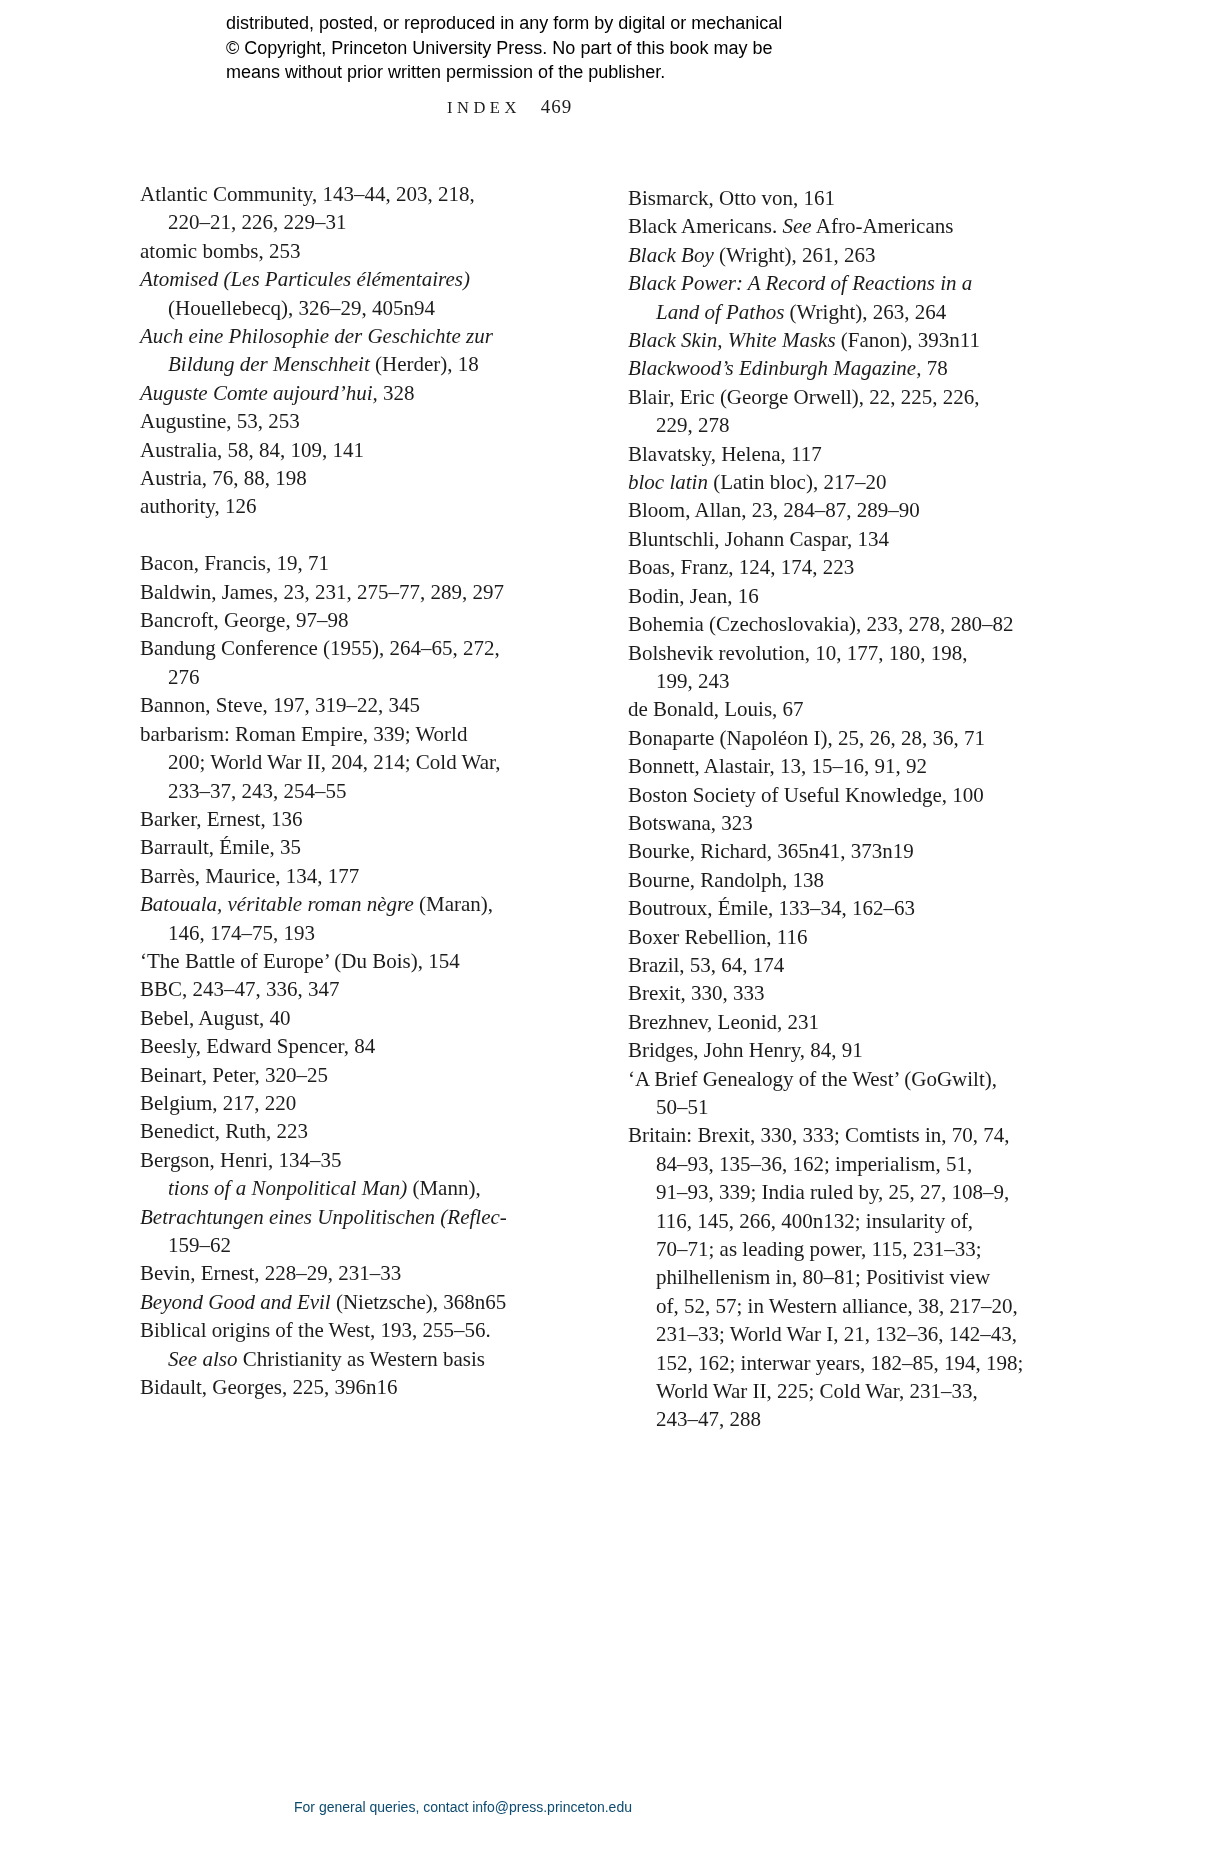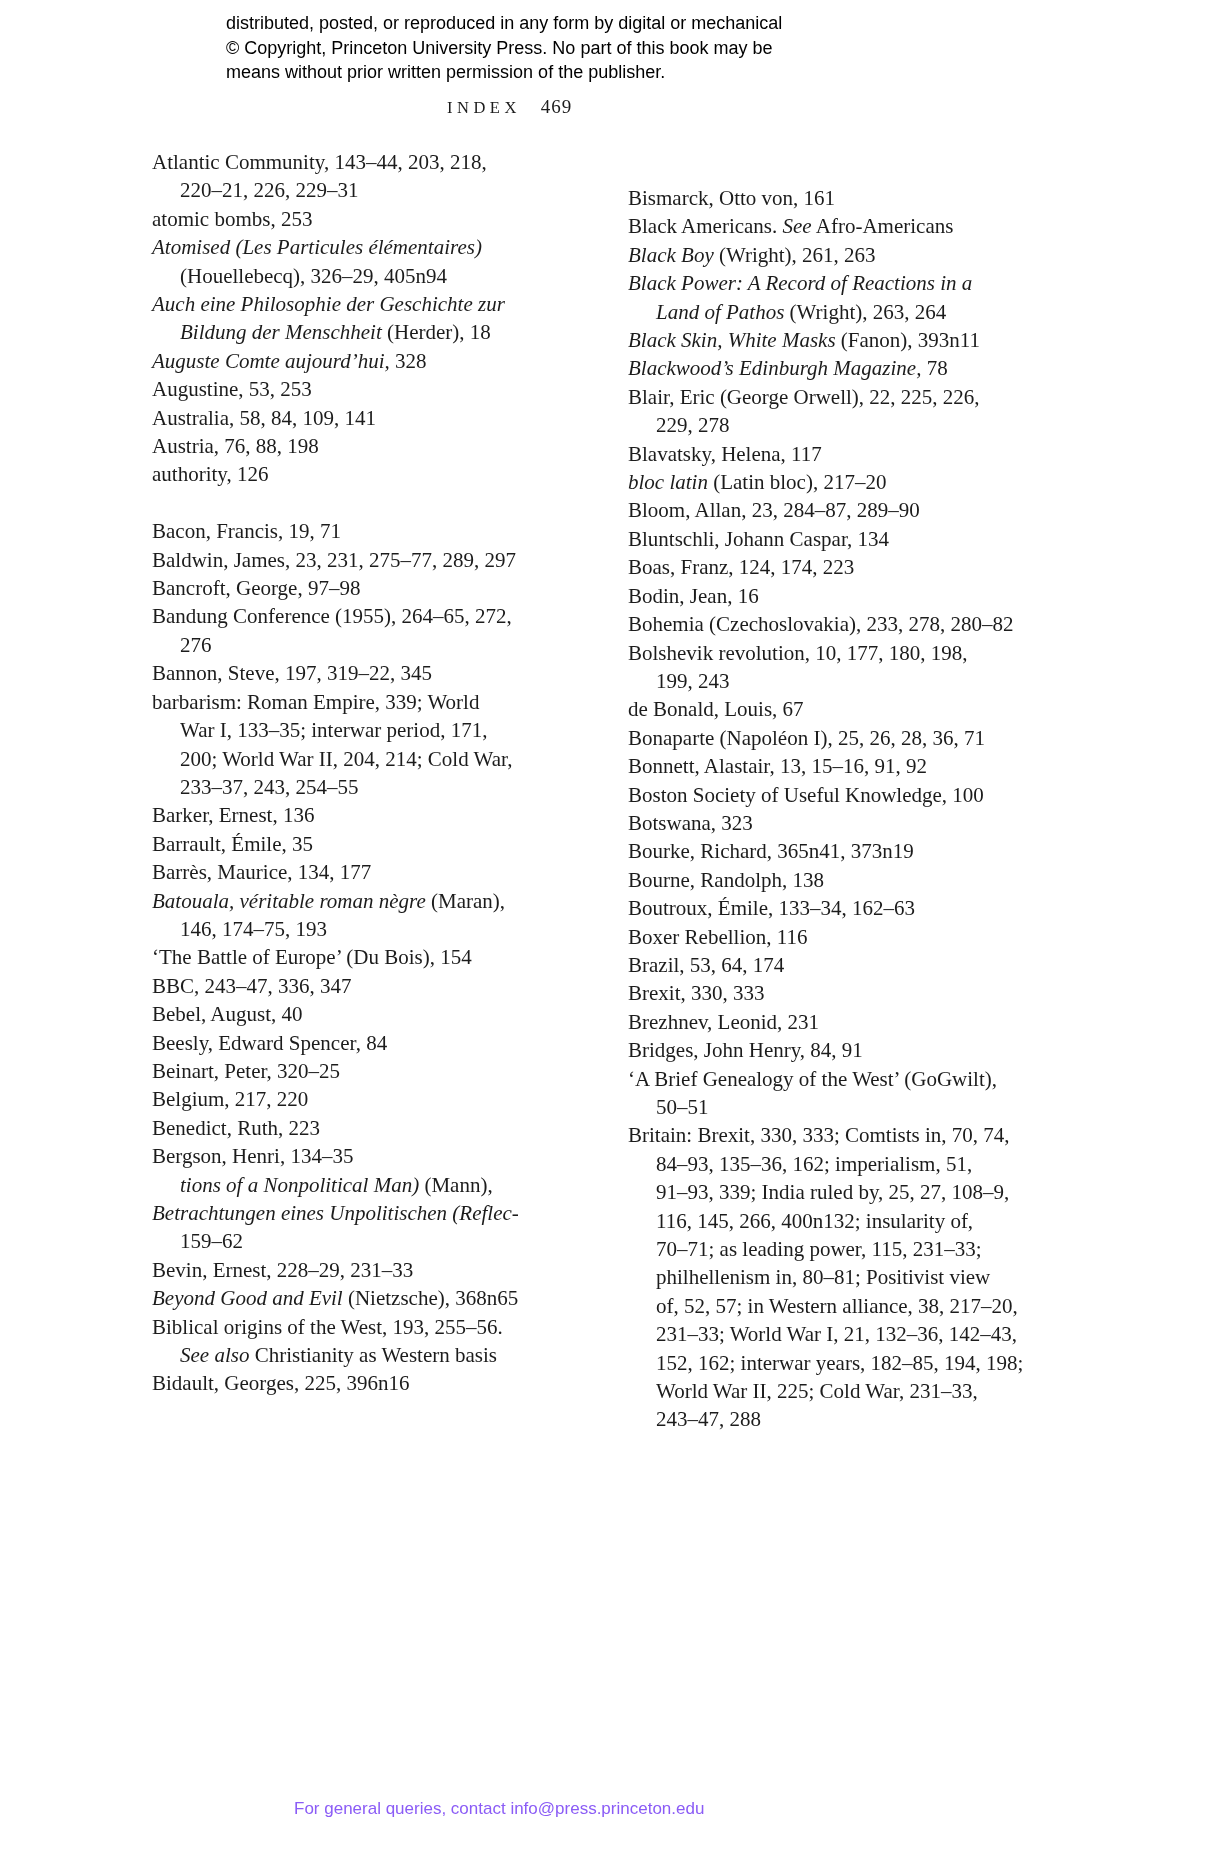--- a/index.html
+++ b/index.html
@@ -34,32 +34,32 @@
     margin-left: 20px;
     letter-spacing: 1px;
   }
   .col {
     position: absolute;
     top: 148px;
     width: 500px;
     font-size: 21px;
     line-height: 28.4px;
   }
-  .col-left  { left: 152px; }
+  .col-left  { left: 140px; margin-top: 32px; }
   .col-right { left: 628px; margin-top: 36px; }
   .index-line { white-space: nowrap; }
   .index-line.indent { padding-left: 28px; }
   .index-line.gap { margin-top: 28.4px; }
   .it { font-style: italic; }
   .footer {
     position: absolute;
     left: 294px; top: 1799px;
     font-family: "Liberation Sans", sans-serif;
-    font-size: 17px;
-    color: #8b5cf6;
+    font-size: 14px;
+    color: #0c4a6e;
     white-space: nowrap;
   }
 </style>
 </head>
 <body>
 
 <div class="page">
 
   <div class="copyright">
     <div>distributed, posted, or reproduced in any form by digital or mechanical</div>
@@ -84,21 +84,20 @@
       <div class="index-line"><span>Australia, 58, 84, 109, 141</span></div>
       <div class="index-line"><span>Austria, 76, 88, 198</span></div>
       <div class="index-line"><span>authority, 126</span></div>
       <div class="index-line gap"><span>Bacon, Francis, 19, 71</span></div>
       <div class="index-line"><span>Baldwin, James, 23, 231, 275–77, 289, 297</span></div>
       <div class="index-line"><span>Bancroft, George, 97–98</span></div>
       <div class="index-line"><span>Bandung Conference (1955), 264–65, 272,</span></div>
       <div class="index-line indent"><span>276</span></div>
       <div class="index-line"><span>Bannon, Steve, 197, 319–22, 345</span></div>
       <div class="index-line"><span>barbarism: Roman Empire, 339; World</span></div>
-      <div class="index-line indent"><span>War I, 133–35; interwar period, 171,</span></div>
       <div class="index-line indent"><span>200; World War II, 204, 214; Cold War,</span></div>
       <div class="index-line indent"><span>233–37, 243, 254–55</span></div>
       <div class="index-line"><span>Barker, Ernest, 136</span></div>
       <div class="index-line"><span>Barrault, Émile, 35</span></div>
       <div class="index-line"><span>Barrès, Maurice, 134, 177</span></div>
       <div class="index-line"><span class="it">Batouala, véritable roman nègre</span><span> (Maran),</span></div>
       <div class="index-line indent"><span>146, 174–75, 193</span></div>
       <div class="index-line"><span>‘The Battle of Europe’ (Du Bois), 154</span></div>
       <div class="index-line"><span>BBC, 243–47, 336, 347</span></div>
       <div class="index-line"><span>Bebel, August, 40</span></div>

